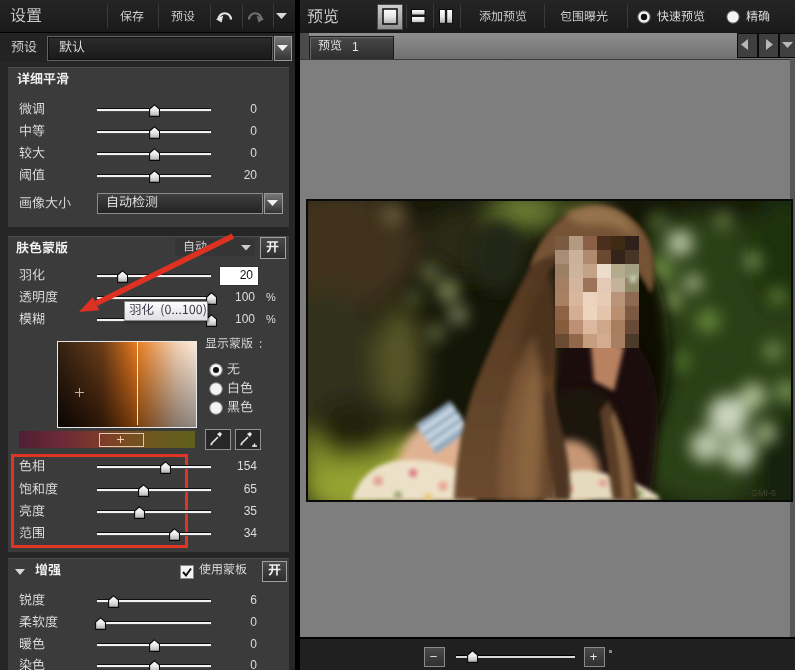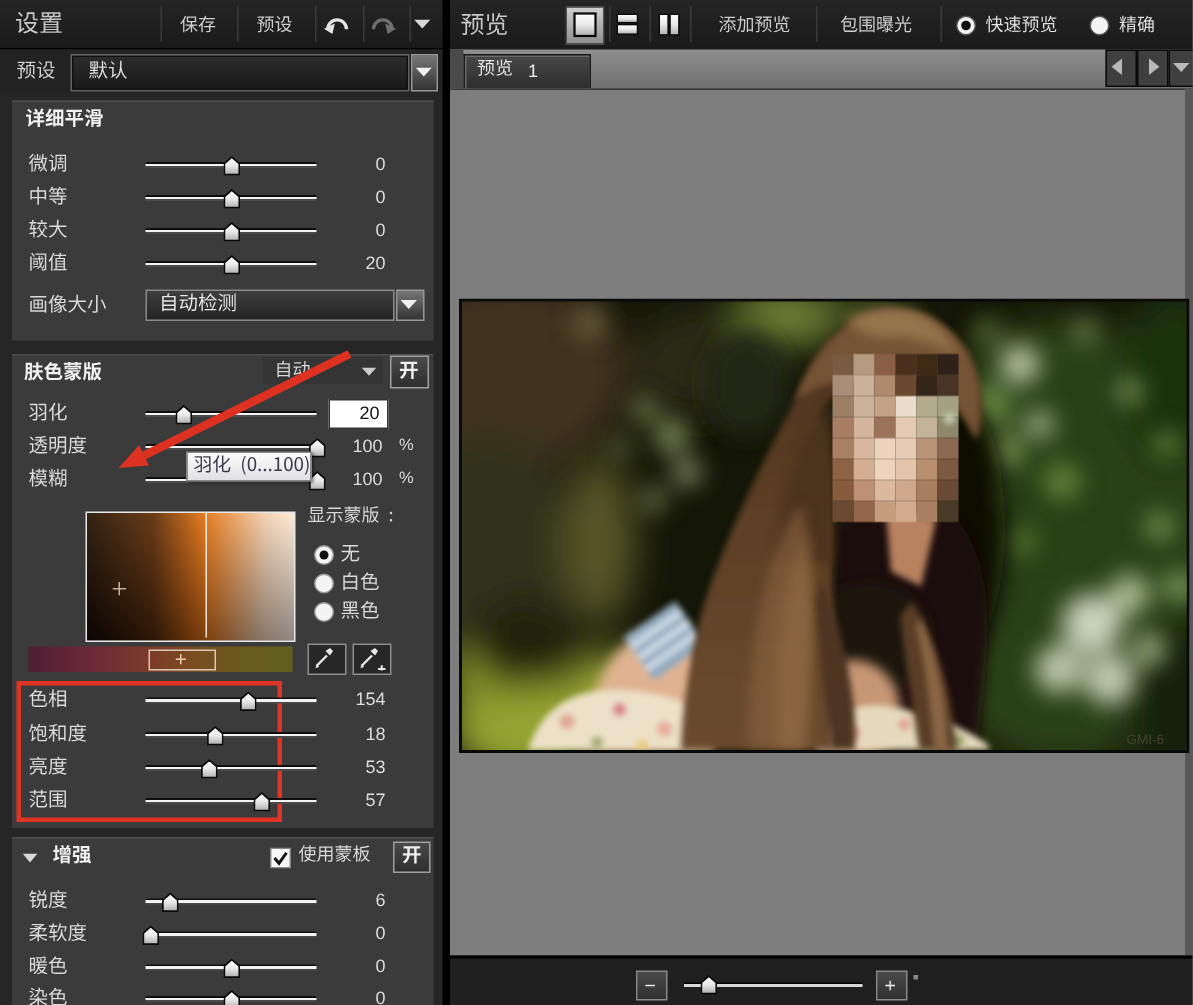--- a/index.html
+++ b/index.html
@@ -352,47 +352,47 @@
         <path transform="translate(0.0,0) scale(0.0130,-0.0130)" d="M532 838C496 719 436 603 364 527C376 512 397 477 404 462C423 483 441 506 459 532V58C459 -37 490 -60 600 -60C624 -60 806 -60 831 -60C926 -60 949 -24 960 99C939 104 910 115 893 127C888 26 878 6 827 6C789 6 633 6 603 6C540 6 529 15 529 58V246H743V549H471C493 583 514 620 533 659H833C832 366 829 264 814 242C808 231 799 229 785 229C769 229 730 229 688 233C699 214 708 185 708 166C751 164 792 163 817 166C845 170 862 177 878 199C900 233 902 345 903 690C903 701 903 726 903 726H563C576 757 588 789 598 821ZM152 838C130 689 92 544 30 449C46 440 75 416 86 404C121 462 151 536 175 619H312C297 569 278 517 260 482L318 461C347 514 377 598 399 671L351 687L339 683H192C203 729 213 777 221 825ZM173 -71V-70C187 -49 214 -26 377 108C369 122 357 150 351 170L244 85V483H173V81C173 31 148 -3 131 -18C144 -29 165 -56 173 -71ZM529 487H677V309H529Z"></path>
         <path transform="translate(13.0,0) scale(0.0130,-0.0130)" d="M531 747V-35H604V47H827V-28H903V747ZM604 119V675H827V119ZM439 831C351 795 193 765 60 747C68 730 78 704 81 687C134 693 191 701 247 711V544H50V474H228C182 348 102 211 26 134C39 115 58 86 67 64C132 133 198 248 247 366V-78H321V363C364 306 420 230 443 192L489 254C465 285 358 411 321 449V474H496V544H321V726C384 739 442 754 489 772Z"></path>
         <path transform="translate(26.0,0) scale(0.0130,-0.0130)" d="M386 644V557H225V495H386V329H775V495H937V557H775V644H701V557H458V644ZM701 495V389H458V495ZM757 203C713 151 651 110 579 78C508 111 450 153 408 203ZM239 265V203H369L335 189C376 133 431 86 497 47C403 17 298 -1 192 -10C203 -27 217 -56 222 -74C347 -60 469 -35 576 7C675 -37 792 -65 918 -80C927 -61 946 -31 962 -15C852 -5 749 15 660 46C748 93 821 157 867 243L820 268L807 265ZM473 827C487 801 502 769 513 741H126V468C126 319 119 105 37 -46C56 -52 89 -68 104 -80C188 78 201 309 201 469V670H948V741H598C586 773 566 813 548 845Z"></path>
       </g>
     </svg>
   </div>
 <div style="position:absolute;left:97px;top:488px;width:114px;height:4px;background:linear-gradient(#0e0e0e 0 28%,#f2f2f2 28% 74%,#4a4a4a 74%);border-radius:1px"></div>
 <svg style="position:absolute;left:137.5px;top:483.5px" width="11" height="13">
     <polygon points="5.5,0.8 10.5,5 10.5,12.4 0.6,12.4 0.6,5" fill="url(#thg)" stroke="#0a0a0a" stroke-width="1.1"></polygon>
   </svg>
-<div style="position:absolute;left:197px;top:482px;width:60px;text-align:right;font-size:12px;color:#dcdcdc;font-weight:normal;font-family:'Liberation Sans',sans-serif;line-height:14px">18</div>
+<div style="position:absolute;left:197px;top:482px;width:60px;text-align:right;font-size:12px;color:#dcdcdc;font-weight:normal;font-family:'Liberation Sans',sans-serif;line-height:14px">65</div>
 <div style="position:absolute;left:19px;top:504px;line-height:0">
     <svg class="t " width="27" height="15" viewBox="0 0 27 15" style="overflow:visible">
       <g transform="translate(0,11.44)" fill="#dcdcdc">
         <path transform="translate(0.0,0) scale(0.0130,-0.0130)" d="M78 368V202H150V308H846V202H920V368ZM276 571H727V485H276ZM201 625V431H805V625ZM304 240C296 79 263 17 59 -17C74 -32 93 -61 99 -80C299 -41 358 29 376 176H615V31C615 -42 636 -64 721 -64C737 -64 824 -64 842 -64C909 -64 930 -34 937 83C917 88 885 99 870 111C866 16 861 2 833 2C815 2 745 2 732 2C700 2 694 6 694 31V240ZM435 830C451 804 467 772 479 746H60V682H938V746H563C553 775 530 816 509 846Z"></path>
         <path transform="translate(13.0,0) scale(0.0130,-0.0130)" d="M386 644V557H225V495H386V329H775V495H937V557H775V644H701V557H458V644ZM701 495V389H458V495ZM757 203C713 151 651 110 579 78C508 111 450 153 408 203ZM239 265V203H369L335 189C376 133 431 86 497 47C403 17 298 -1 192 -10C203 -27 217 -56 222 -74C347 -60 469 -35 576 7C675 -37 792 -65 918 -80C927 -61 946 -31 962 -15C852 -5 749 15 660 46C748 93 821 157 867 243L820 268L807 265ZM473 827C487 801 502 769 513 741H126V468C126 319 119 105 37 -46C56 -52 89 -68 104 -80C188 78 201 309 201 469V670H948V741H598C586 773 566 813 548 845Z"></path>
       </g>
     </svg>
   </div>
 <div style="position:absolute;left:97px;top:510px;width:114px;height:4px;background:linear-gradient(#0e0e0e 0 28%,#f2f2f2 28% 74%,#4a4a4a 74%);border-radius:1px"></div>
 <svg style="position:absolute;left:133.5px;top:505.5px" width="11" height="13">
     <polygon points="5.5,0.8 10.5,5 10.5,12.4 0.6,12.4 0.6,5" fill="url(#thg)" stroke="#0a0a0a" stroke-width="1.1"></polygon>
   </svg>
-<div style="position:absolute;left:197px;top:504px;width:60px;text-align:right;font-size:12px;color:#dcdcdc;font-weight:normal;font-family:'Liberation Sans',sans-serif;line-height:14px">53</div>
+<div style="position:absolute;left:197px;top:504px;width:60px;text-align:right;font-size:12px;color:#dcdcdc;font-weight:normal;font-family:'Liberation Sans',sans-serif;line-height:14px">35</div>
 <div style="position:absolute;left:19px;top:526px;line-height:0">
     <svg class="t " width="27" height="15" viewBox="0 0 27 15" style="overflow:visible">
       <g transform="translate(0,11.44)" fill="#dcdcdc">
         <path transform="translate(0.0,0) scale(0.0130,-0.0130)" d="M75 -15 127 -77C201 -1 289 96 358 181L317 238C239 146 140 44 75 -15ZM116 528C175 495 258 445 299 415L342 472C299 500 217 546 158 577ZM56 338C118 309 202 266 244 239L286 297C242 323 157 363 97 389ZM410 541V65C410 -38 446 -63 565 -63C591 -63 787 -63 815 -63C923 -63 948 -22 960 115C938 120 906 133 888 145C881 31 871 9 811 9C769 9 601 9 568 9C500 9 487 18 487 65V470H796V288C796 275 792 271 773 270C755 269 694 269 623 271C635 251 648 221 652 200C737 200 793 201 827 212C862 224 871 246 871 288V541ZM638 840V753H359V840H283V753H58V683H283V586H359V683H638V586H715V683H944V753H715V840Z"></path>
         <path transform="translate(13.0,0) scale(0.0130,-0.0130)" d="M222 625V562H458V480H265V419H458V333H208V269H458V64H529V269H714C707 213 699 188 690 178C684 171 676 171 663 171C650 171 618 171 582 175C591 158 598 133 599 115C637 113 674 114 693 115C716 116 730 122 744 135C764 155 774 202 784 305C786 315 787 333 787 333H529V419H739V480H529V562H778V625H529V705H458V625ZM82 799V-79H153V-30H846V-79H920V799ZM153 34V733H846V34Z"></path>
       </g>
     </svg>
   </div>
 <div style="position:absolute;left:97px;top:532px;width:114px;height:4px;background:linear-gradient(#0e0e0e 0 28%,#f2f2f2 28% 74%,#4a4a4a 74%);border-radius:1px"></div>
 <svg style="position:absolute;left:168.5px;top:527.5px" width="11" height="13">
     <polygon points="5.5,0.8 10.5,5 10.5,12.4 0.6,12.4 0.6,5" fill="url(#thg)" stroke="#0a0a0a" stroke-width="1.1"></polygon>
   </svg>
-<div style="position:absolute;left:197px;top:526px;width:60px;text-align:right;font-size:12px;color:#dcdcdc;font-weight:normal;font-family:'Liberation Sans',sans-serif;line-height:14px">57</div>
+<div style="position:absolute;left:197px;top:526px;width:60px;text-align:right;font-size:12px;color:#dcdcdc;font-weight:normal;font-family:'Liberation Sans',sans-serif;line-height:14px">34</div>
 <div style="position:absolute;left:8px;top:558px;width:281px;height:112px;background:#3b3b3b;border-top:1px solid #4d4d4d"></div>
 <svg style="position:absolute;left:15px;top:569px" width="11" height="7">
     <polygon points="0,0 10,0 5,6" fill="#d8d8d8"></polygon>
   </svg>
 <div style="position:absolute;left:35px;top:563px;line-height:0">
     <svg class="t " width="27" height="15" viewBox="0 0 27 15" style="overflow:visible">
       <g transform="translate(0,11.44)" fill="#f2f2f2">
         <path transform="translate(0.0,0) scale(0.0130,-0.0130)" d="M472 589C498 545 522 486 528 447L594 473C587 511 561 568 534 611ZM28 151 66 32C151 66 256 108 353 149L331 255L247 225V501H336V611H247V836H137V611H45V501H137V186C96 172 59 160 28 151ZM369 705V357H926V705H810L888 814L763 852C746 808 715 747 689 705H534L601 736C586 769 557 817 529 851L427 810C450 778 473 737 488 705ZM464 627H600V436H464ZM688 627H825V436H688ZM525 92H770V46H525ZM525 174V228H770V174ZM417 315V-89H525V-41H770V-89H884V315ZM752 609C739 568 713 508 692 471L748 448C771 483 798 537 825 584Z"></path>
         <path transform="translate(13.0,0) scale(0.0130,-0.0130)" d="M557 699H777V622H557ZM449 797V524H613V458H427V166H613V60L384 49L398 -68C522 -60 690 -47 853 -34C863 -59 870 -81 874 -100L979 -57C962 4 918 96 874 166H919V458H727V524H890V797ZM773 135 807 70 727 66V166H854ZM531 362H613V262H531ZM727 362H811V262H727ZM72 578C65 467 48 327 33 238H260C252 105 240 48 225 31C215 22 205 20 190 20C171 20 131 20 90 24C109 -6 122 -52 124 -85C173 -88 219 -87 246 -83C279 -79 303 -70 325 -44C354 -10 368 81 380 299C381 314 382 345 382 345H156L169 469H378V798H52V689H267V578Z"></path>
       </g>

